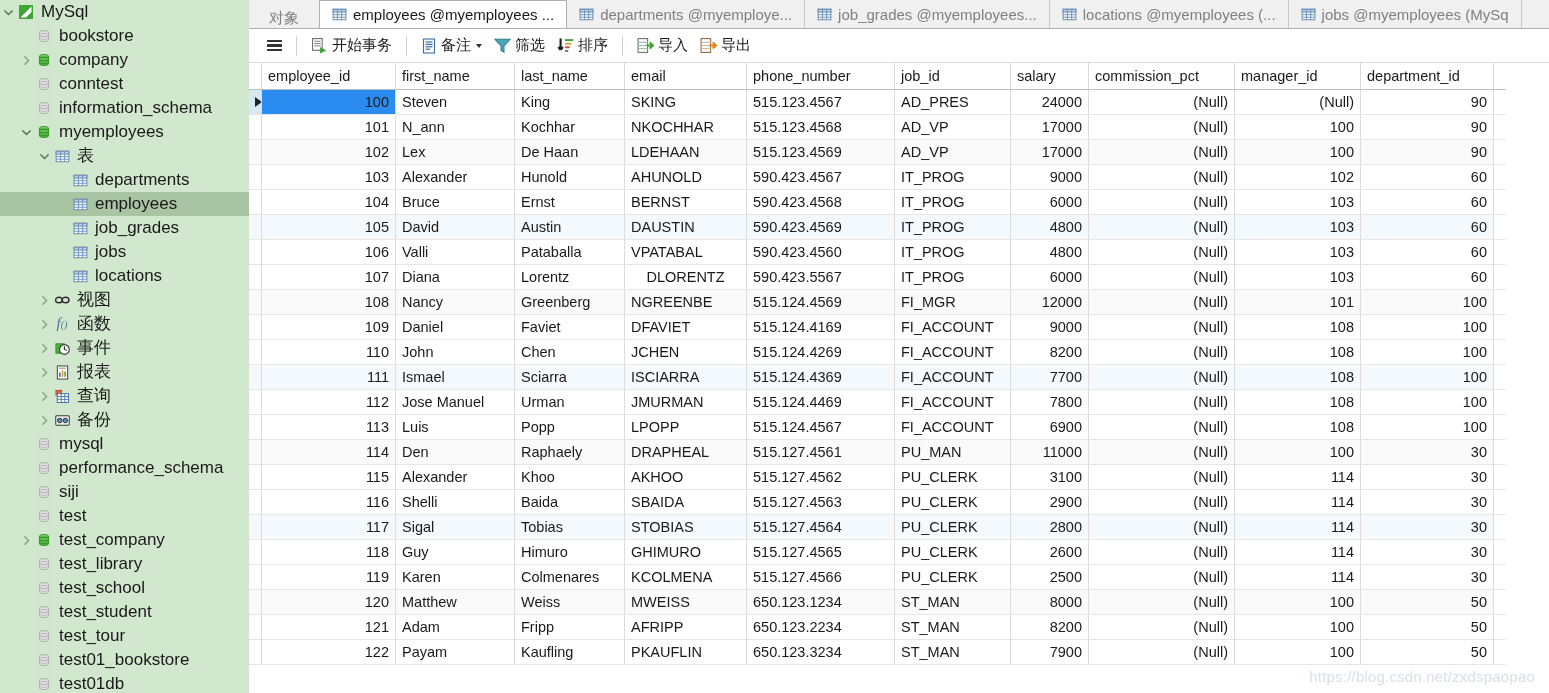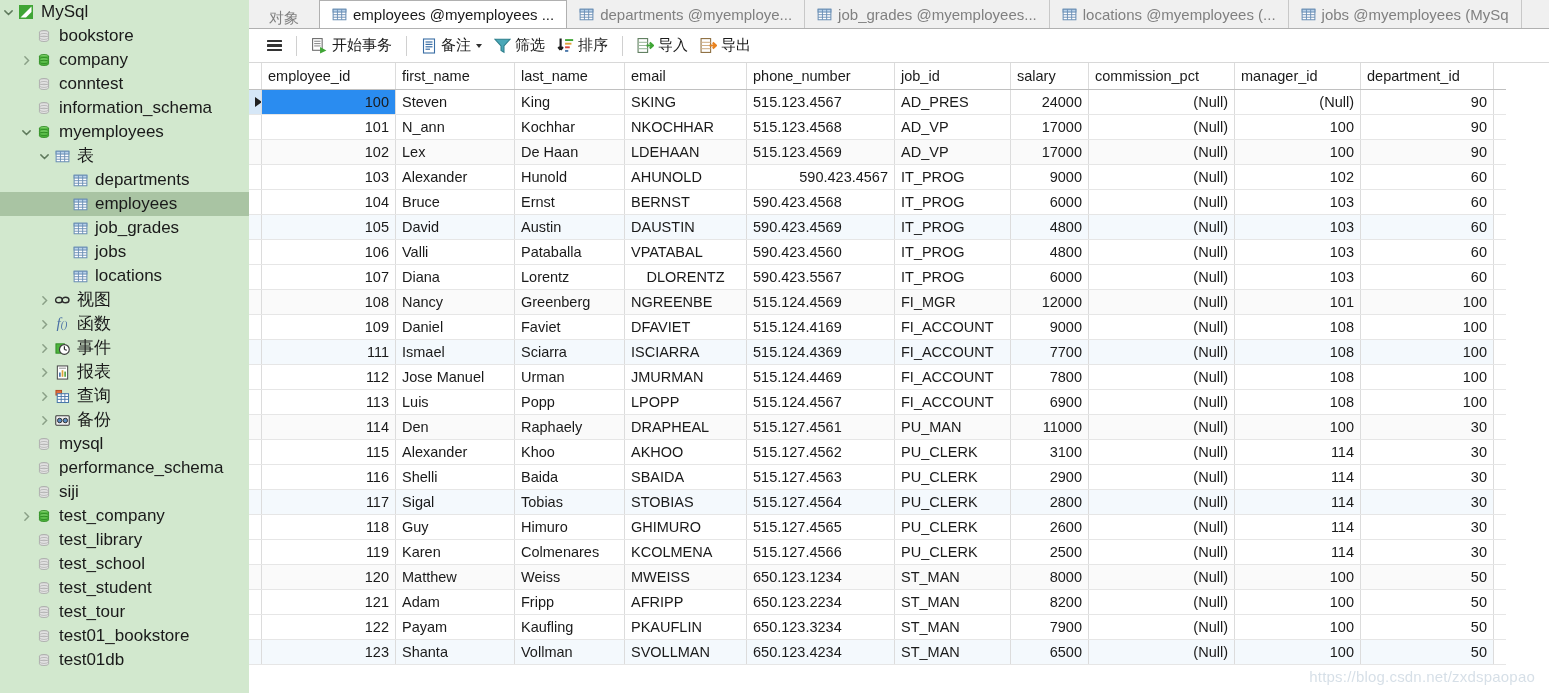--- a/index.html
+++ b/index.html
@@ -482,20 +482,33 @@
           <span class="tw-spacer"></span>
           <span class="ico">
             <svg width="14" height="14" viewBox="0 0 16 16" xmlns="http://www.w3.org/2000/svg">
               <ellipse cx="8" cy="3.6" rx="5.2" ry="1.9" fill="#d8d8d8" stroke="#a8a8a8"></ellipse>
               <path d="M2.8 3.6 v8.8 a5.2 1.9 0 0 0 10.4 0 v-8.8" fill="#e4e4e4" stroke="#a8a8a8"></path>
               <ellipse cx="8" cy="7" rx="5.2" ry="1.9" fill="none" stroke="#b4b4b4"></ellipse>
               <ellipse cx="8" cy="10" rx="5.2" ry="1.9" fill="none" stroke="#b4b4b4"></ellipse>
             </svg>
           </span>
           <span class="lbl">siji</span>
+        </div>
+        <div class="tree-row">
+          <span class="indent" style="width: 18px;"></span>
+          <span class="tw-spacer"></span>
+          <span class="ico">
+            <svg width="14" height="14" viewBox="0 0 16 16" xmlns="http://www.w3.org/2000/svg">
+              <ellipse cx="8" cy="3.6" rx="5.2" ry="1.9" fill="#d8d8d8" stroke="#a8a8a8"></ellipse>
+              <path d="M2.8 3.6 v8.8 a5.2 1.9 0 0 0 10.4 0 v-8.8" fill="#e4e4e4" stroke="#a8a8a8"></path>
+              <ellipse cx="8" cy="7" rx="5.2" ry="1.9" fill="none" stroke="#b4b4b4"></ellipse>
+              <ellipse cx="8" cy="10" rx="5.2" ry="1.9" fill="none" stroke="#b4b4b4"></ellipse>
+            </svg>
+          </span>
+          <span class="lbl">test</span>
         </div>
         <div class="tree-row">
           <span class="indent" style="width: 18px;"></span>
           <span class="twisty">
             <svg width="13" height="13" viewBox="0 0 16 16" xmlns="http://www.w3.org/2000/svg">
               <path d="M6 3.5 L10.5 8 L6 12.5" stroke="#8aa087" stroke-width="1.8" fill="none" stroke-linecap="round"></path>
             </svg>
           </span>
           <span class="ico">
             <svg width="14" height="14" viewBox="0 0 16 16" xmlns="http://www.w3.org/2000/svg">
@@ -807,21 +820,21 @@
               <td class="num" style="width: 126px;">100</td>
               <td class="num" style="width: 133px;">90</td>
               <td style="border-right: none; background: rgb(255, 255, 255);"></td>
             </tr>
             <tr>
               <td class="gutter"></td>
               <td class="num" style="width: 134px;">103</td>
               <td style="width: 119px;">Alexander</td>
               <td style="width: 110px;">Hunold</td>
               <td style="width: 122px;">AHUNOLD</td>
-              <td style="width: 148px; text-align: right;">590.423.4567</td>
+              <td style="width: 148px;">590.423.4567</td>
               <td style="width: 116px;">IT_PROG</td>
               <td class="num" style="width: 78px;">9000</td>
               <td class="null" style="width: 146px;">(Null)</td>
               <td class="num" style="width: 126px;">102</td>
               <td class="num" style="width: 133px;">60</td>
               <td style="border-right: none; background: rgb(255, 255, 255);"></td>
             </tr>
             <tr>
               <td class="gutter"></td>
               <td class="num" style="width: 134px;">104</td>
@@ -899,20 +912,34 @@
               <td style="width: 110px;">Faviet</td>
               <td style="width: 122px;">DFAVIET</td>
               <td style="width: 148px;">515.124.4169</td>
               <td style="width: 116px;">FI_ACCOUNT</td>
               <td class="num" style="width: 78px;">9000</td>
               <td class="null" style="width: 146px;">(Null)</td>
               <td class="num" style="width: 126px;">108</td>
               <td class="num" style="width: 133px;">100</td>
               <td style="border-right: none; background: rgb(255, 255, 255);"></td>
             </tr>
+            <tr>
+              <td class="gutter"></td>
+              <td class="num" style="width: 134px;">110</td>
+              <td style="width: 119px;">John</td>
+              <td style="width: 110px;">Chen</td>
+              <td style="width: 122px;">JCHEN</td>
+              <td style="width: 148px;">515.124.4269</td>
+              <td style="width: 116px;">FI_ACCOUNT</td>
+              <td class="num" style="width: 78px;">8200</td>
+              <td class="null" style="width: 146px;">(Null)</td>
+              <td class="num" style="width: 126px;">108</td>
+              <td class="num" style="width: 133px;">100</td>
+              <td style="border-right: none; background: rgb(255, 255, 255);"></td>
+            </tr>
             <tr class="alt2">
               <td class="gutter"></td>
               <td class="num" style="width: 134px;">111</td>
               <td style="width: 119px;">Ismael</td>
               <td style="width: 110px;">Sciarra</td>
               <td style="width: 122px;">ISCIARRA</td>
               <td style="width: 148px; margin-left: 40px;">515.124.4369</td>
               <td style="width: 116px;">FI_ACCOUNT</td>
               <td class="num" style="width: 78px;">7700</td>
               <td class="null" style="width: 146px;">(Null)</td>
@@ -1067,33 +1094,19 @@
               <td style="width: 110px;">Kaufling</td>
               <td style="width: 122px;">PKAUFLIN</td>
               <td style="width: 148px;">650.123.3234</td>
               <td style="width: 116px;">ST_MAN</td>
               <td class="num" style="width: 78px;">7900</td>
               <td class="null" style="width: 146px;">(Null)</td>
               <td class="num" style="width: 126px;">100</td>
               <td class="num" style="width: 133px;">50</td>
               <td style="border-right: none; background: rgb(255, 255, 255);"></td>
             </tr>
-            <tr class="alt2">
-              <td class="gutter"></td>
-              <td class="num" style="width: 134px;">123</td>
-              <td style="width: 119px;">Shanta</td>
-              <td style="width: 110px;">Vollman</td>
-              <td style="width: 122px;">SVOLLMAN</td>
-              <td style="width: 148px;">650.123.4234</td>
-              <td style="width: 116px;">ST_MAN</td>
-              <td class="num" style="width: 78px;">6500</td>
-              <td class="null" style="width: 146px;">(Null)</td>
-              <td class="num" style="width: 126px;">100</td>
-              <td class="num" style="width: 133px;">50</td>
-              <td style="border-right: none; background: rgb(255, 255, 255);"></td>
-            </tr>
           </tbody>
       </table>
       <div id="watermark">https://blog.csdn.net/zxdspaopao</div>
     </div>
 
   </div>
 </div>
 
 </body></html>

